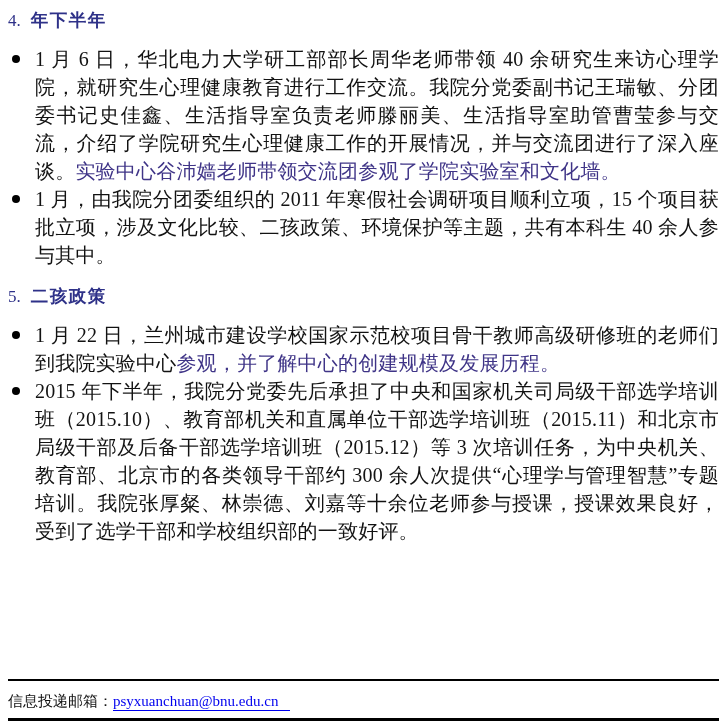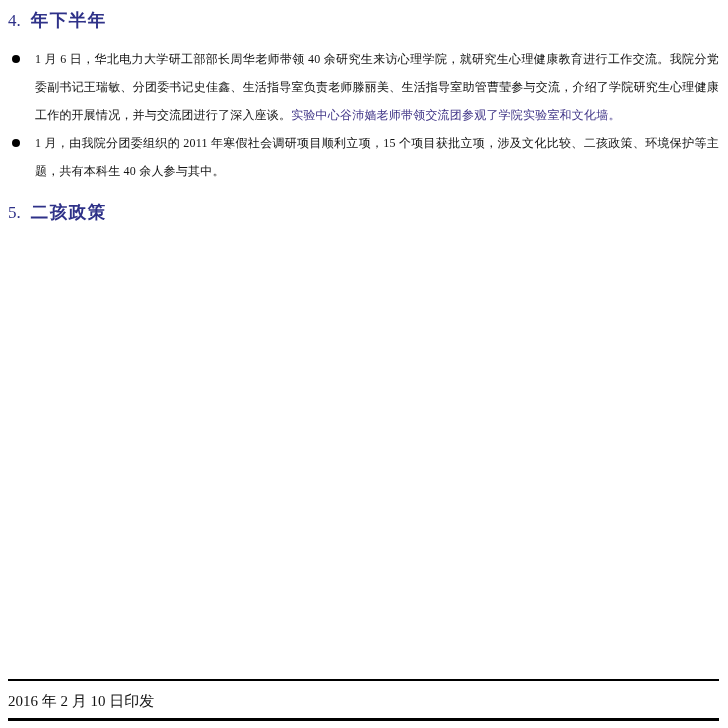--- a/index.html
+++ b/index.html
@@ -45,21 +45,21 @@
   }
   .dot {
     flex: 0 0 8px;
     width: 8px; height: 8px;
     border-radius: 50%;
     background: #000;
     margin: 10px 15px 0 4px;
   }
   .btext {
     flex: 1 1 auto;
-    font-size: 12px;
+    font-size: 20px;
     line-height: 28px;
     text-align: justify;
     text-align-last: left;
     letter-spacing: 0.2px;
   }
   .btext .hl { color: var(--highlight-color, #3f3487); }
   #footer-rule-top {
     position: absolute;
     left: 8px; right: 9px;
     top: 679px; height: 2px;
@@ -112,23 +112,34 @@
   </li>
 </ul>
   </section>
 
   <section class="sec">
     <h2 class="sec-h">
       <span class="sec-num">5.</span>
       <span class="sec-title">二孩政策</span>
     </h2>
     <ul class="bullets">
+  <li class="bullet">
+    <span class="dot"></span>
+    <p class="btext"><span>1 月 22 日，兰州城市建设学校国家示范校项目骨干教师高级研修班的老师们到我院实验中心</span><span class="hl">参观，并了解中心的创建规模及发展历程。</span></p>
+  </li>
 
 
+  <li class="bullet">
+    <span class="dot"></span>
+    <p class="btext"><span>2015 年下半年，我院分党委先后承担了中央和国家机关司局级干部选学培训班（2015.10）、教育部机关和直属单位干部选学培训班（2015.11）和北京市局级干部及后备干部选学培训班（2015.12）等 3 次培训任务，为中央机关、教育部、北京市的各类领导干部约 300 余人次提供“心理学与管理智慧”专题培训。我院张厚粲、林崇德、刘嘉等十余位老师参与授课，授课效果良好，受到了选学干部和学校组织部的一致好评。</span></p>
+  </li>
 </ul>
   </section>
 </main>
 
 <div id="footer-rule-top"></div>
 <div id="footer-row">
-  <span class="footer-right">2016 年 2 月 10 日印发</span>
+  <span class="footer-left">
+    <span>信息投递邮箱：</span>
+    <a class="email-link">psyxuanchuan@bnu.edu.cn</a>
+  </span>
 </div>
 <div id="footer-rule-bottom"></div>
 
 </body></html>

